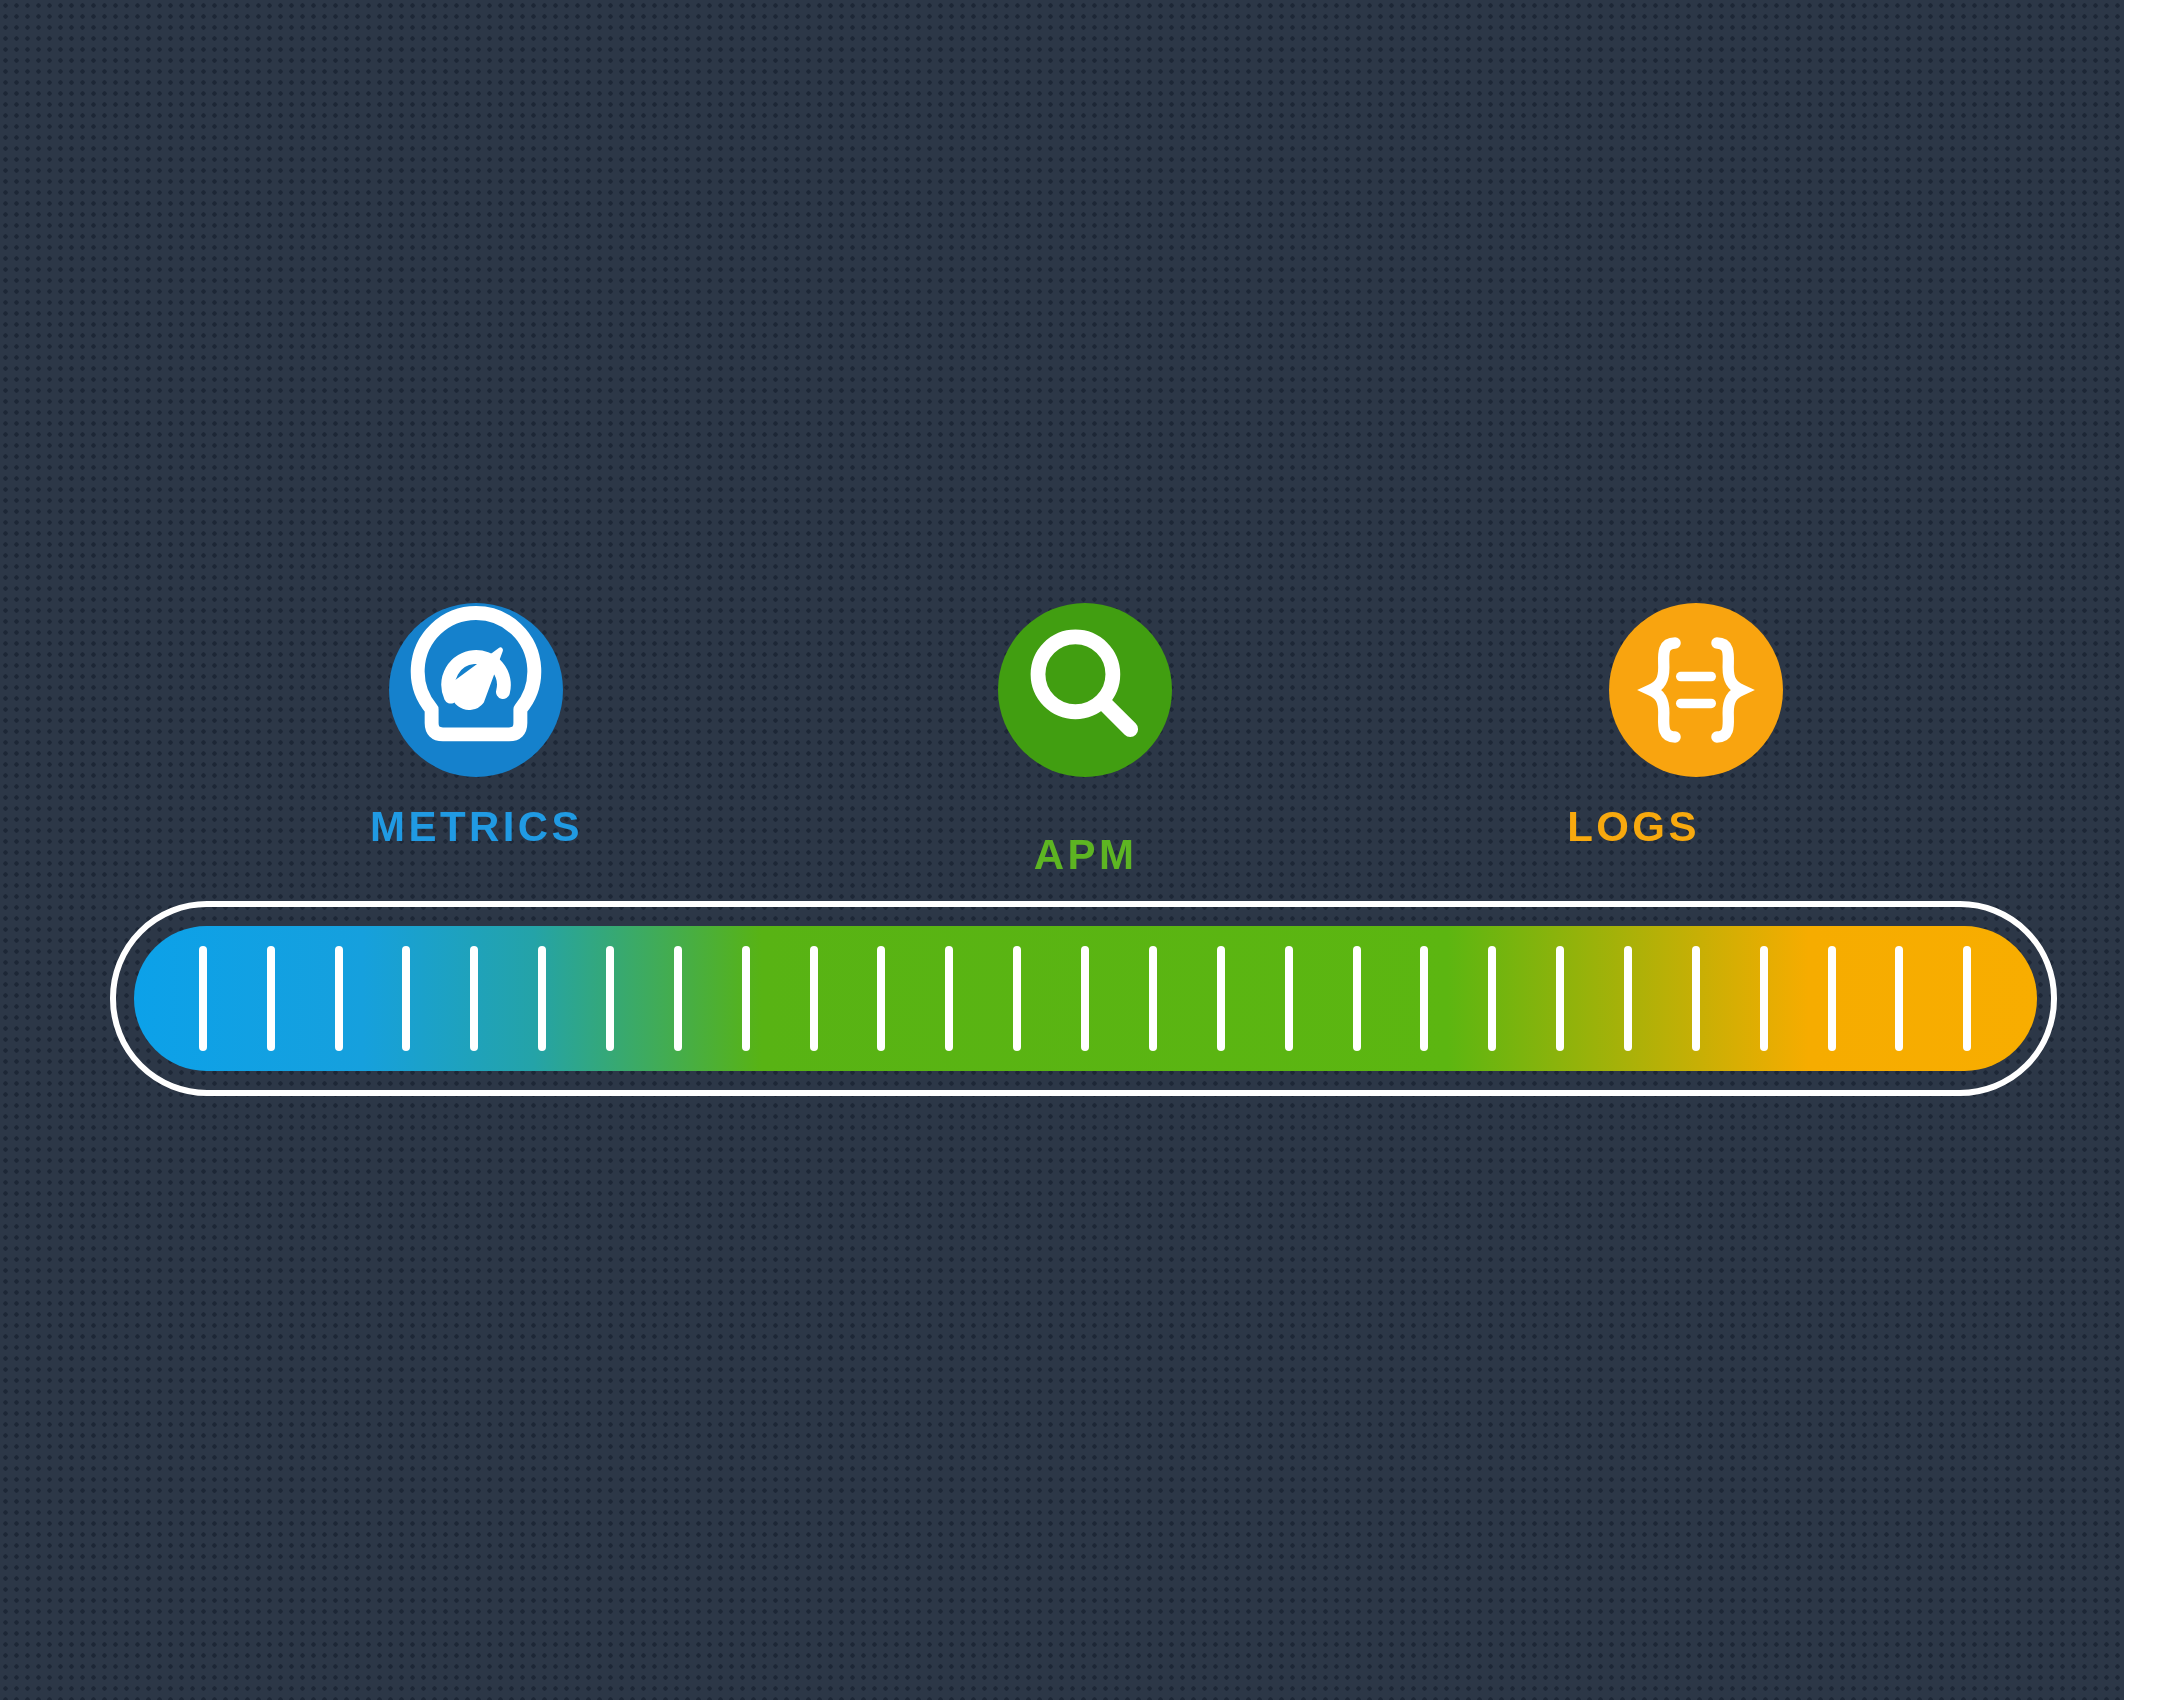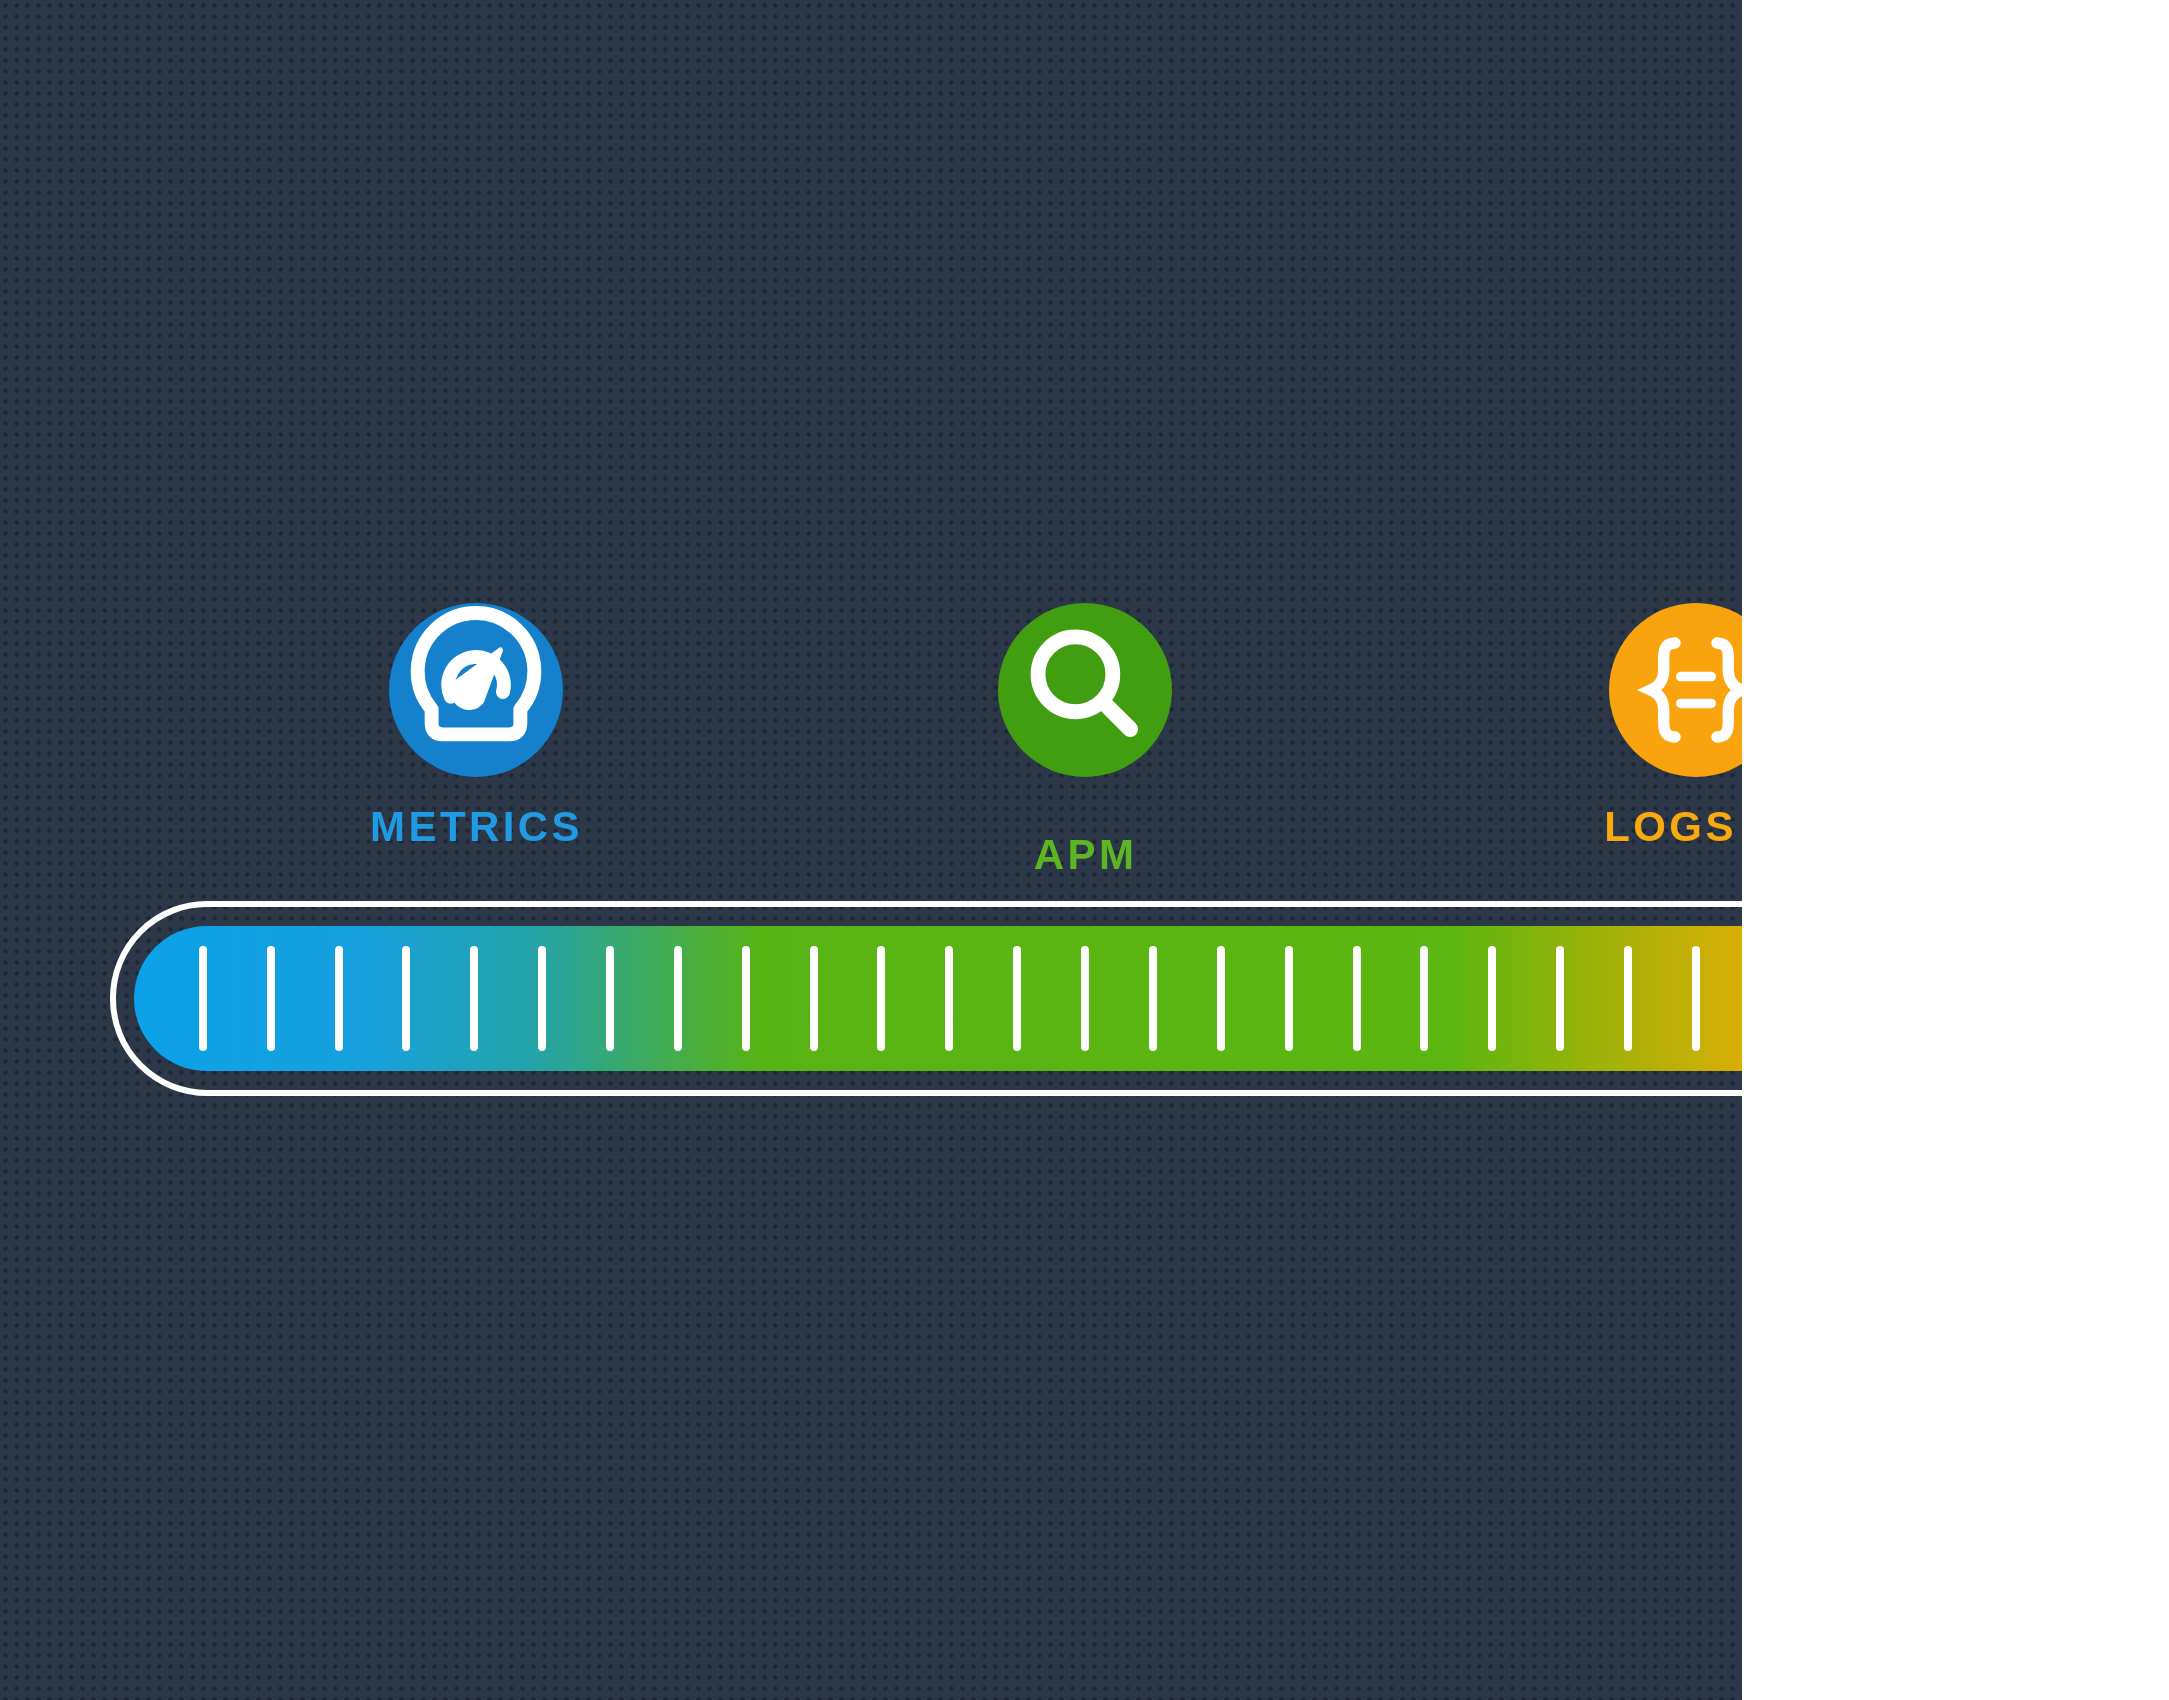--- a/index.html
+++ b/index.html
@@ -1,24 +1,23 @@
 <!DOCTYPE html>
 <html style="font-size:13.6px"><head>
 <meta charset="utf-8">
 <style>
   html,body{margin:0;padding:0;}
   .stage{
     position:relative;
-    width:1718px;height:1700px;
+    width:2124px;height:1700px;
     background-color:#2c3747;
     background-image:radial-gradient(circle, #1d2736 1.9px, transparent 2.5px);
     background-size:11px 11px;
     overflow:hidden;
     font-family:"Liberation Sans", sans-serif;
-    padding-left:24px;
   }
   .circle{
     position:absolute;
     width:174px;height:174px;
     border-radius:50%;
     top:603px;
     display:flex;align-items:center;justify-content:center;
   }
   .circle svg{width:174px;height:174px;display:block;}
   .item-label{
@@ -76,21 +75,21 @@
   <div class="item-label" id="label-1" style="left: 899px; color: rgb(93, 181, 34); margin-top: 28px;">APM</div>
 
   <div class="circle" id="circle-2" style="left: 1609px; background: rgb(249, 164, 15);">
     <svg viewBox="0 0 100 100" aria-hidden="true">
       <path d="M 38 23 C 30 23 31.5 31 31.5 37 C 31.5 44 29.5 47.5 24 50 C 29.5 52.5 31.5 56 31.5 63 C 31.5 69 30 77 38 77" fill="none" stroke="#ffffff" stroke-width="6.5" stroke-linecap="round"></path>
       <path d="M 62 23 C 70 23 68.5 31 68.5 37 C 68.5 44 70.5 47.5 76 50 C 70.5 52.5 68.5 56 68.5 63 C 68.5 69 70 77 62 77" fill="none" stroke="#ffffff" stroke-width="6.5" stroke-linecap="round"></path>
       <rect x="38.5" y="39.5" width="23" height="5.5" rx="2.75" fill="#ffffff"></rect>
       <rect x="38.5" y="55" width="23" height="5.5" rx="2.75" fill="#ffffff"></rect>
     </svg>
   </div>
-  <div class="item-label" id="label-2" style="left: 1484px; color: rgb(248, 169, 14);">LOGS</div>
+  <div class="item-label" id="label-2" style="left: 1447px; color: rgb(248, 169, 14);">LOGS</div>
 
   <div class="track"></div>
   <div class="fill" id="bar-fill" style="background: linear-gradient(90deg, rgb(12, 161, 233) 0%, rgb(22, 160, 221) 12%, rgb(36, 163, 168) 21%, rgb(88, 179, 20) 33%, rgb(92, 182, 17) 69%, rgb(246, 172, 0) 88%, rgb(248, 173, 0) 100%);">
       <div class="tick" style="left: 65px; background: rgb(255, 255, 255);"></div>
       <div class="tick" style="left: 133px; background: rgb(255, 255, 255);"></div>
       <div class="tick" style="left: 201px; background: rgb(255, 255, 255);"></div>
       <div class="tick" style="left: 268px; background: rgb(255, 255, 255);"></div>
       <div class="tick" style="left: 336px; background: rgb(255, 255, 255);"></div>
       <div class="tick" style="left: 404px; background: rgb(255, 255, 255);"></div>
       <div class="tick" style="left: 472px; background: rgb(255, 255, 255);"></div>

